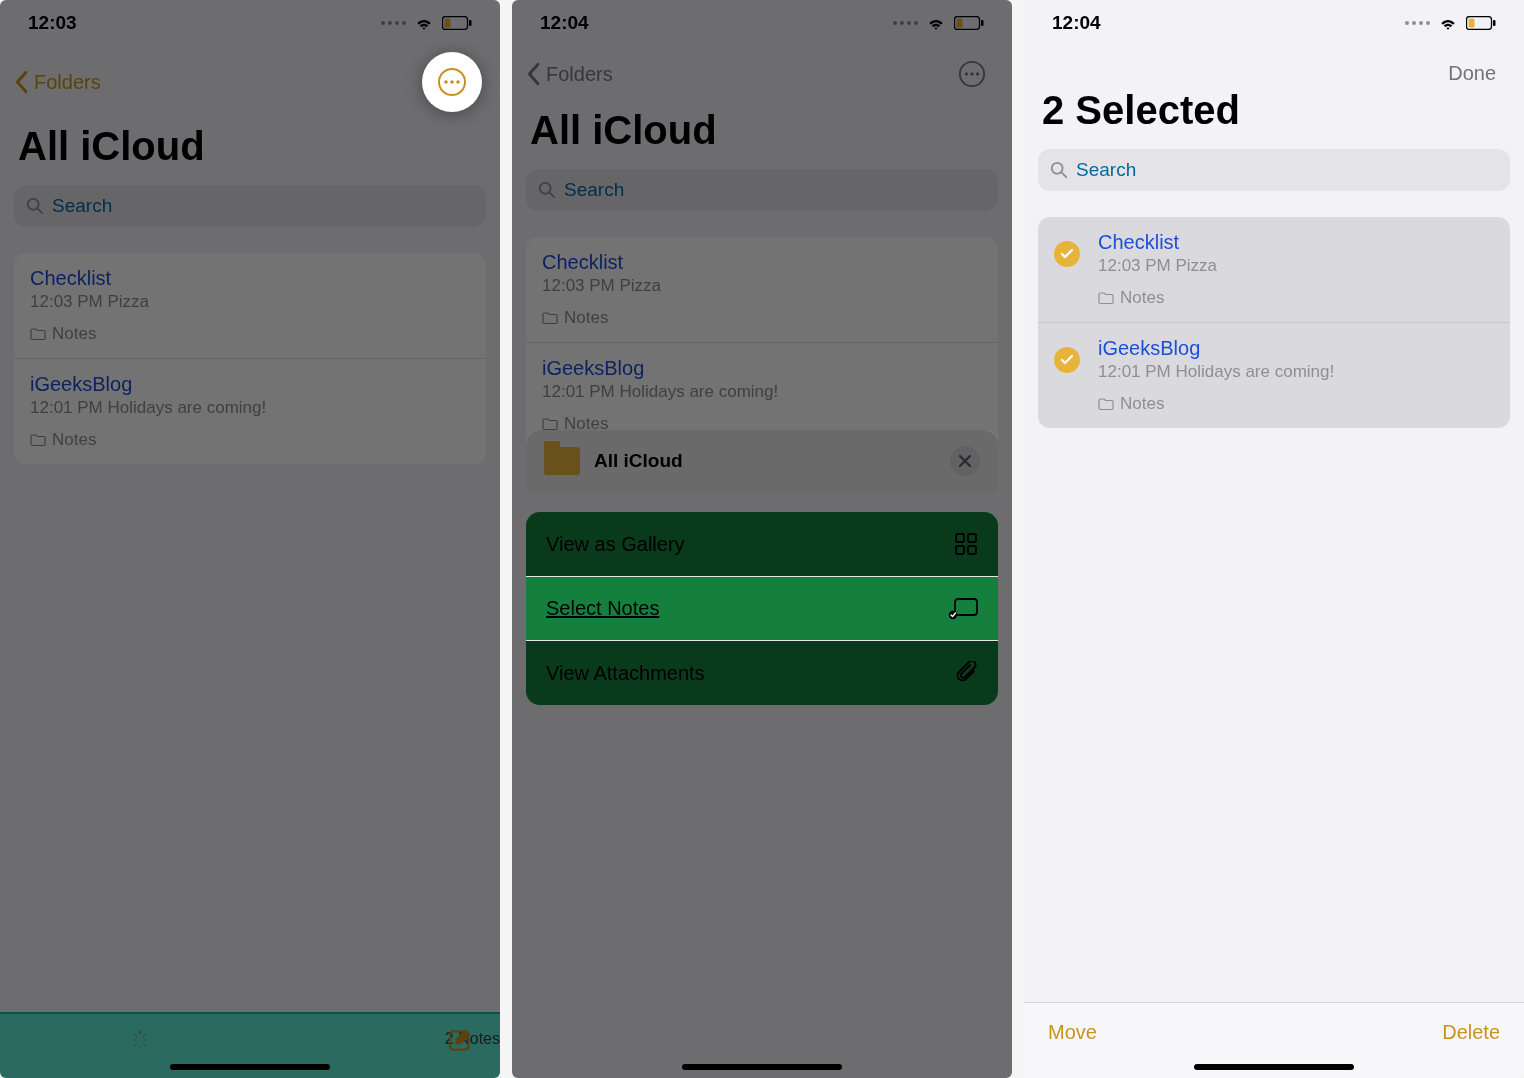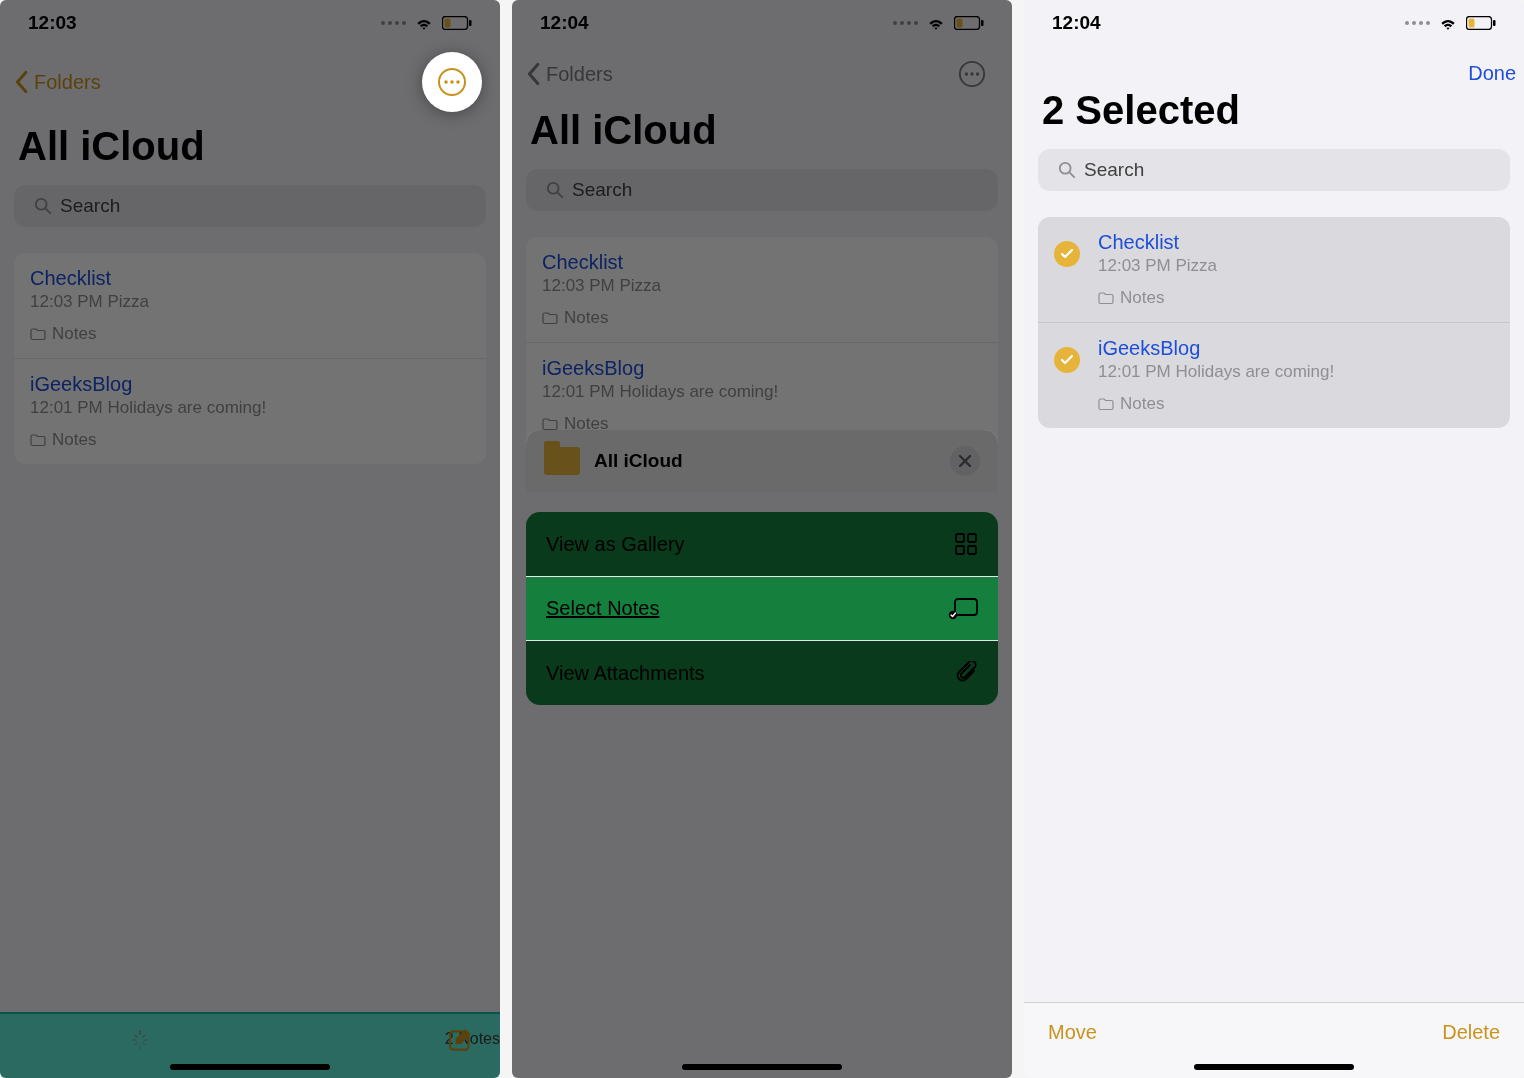--- a/index.html
+++ b/index.html
@@ -62,22 +62,22 @@
     width:60px; height:60px;
   }
   .big-title {
     font-size: 40px; font-weight: 700; padding: 8px 18px 10px 18px;
   }
   .search-bar {
     margin: 6px 14px 10px 14px;
     background: #e3e3e8;
     border-radius: 12px;
     display:flex; align-items:center;
-    padding: 10px 20px;
-    color:#404040; font-size:19px;
+    padding: 10px 12px;
+    color:#0369a1; font-size:19px;
   }
   .search-bar svg { margin-right: 8px; flex-shrink:0; }
   .notes-card {
     margin: 16px 14px;
     background: #fff;
     border-radius: 12px;
     overflow: hidden;
   }
   .note-row {
     padding: 14px 16px;
@@ -154,22 +154,22 @@
     position:relative;
   }
   .sheet-item:last-child{border-bottom:none;}
   .sheet-item.dimpart::after {
     content:""; position:absolute; inset:0;
     background:rgba(0,0,0,0.55);
   }
 
   
   .done-btn {
-    color:#1d4ed8; font-size:20px; font-weight:400;
-    position:absolute; right:8px; top:62px;
+    color:#737373; font-size:20px; font-weight:400;
+    position:absolute; right:28px; top:62px;
   }
   .sel-card {
     margin: 16px 14px;
     background:#d9d9de;
     border-radius:12px; overflow:hidden;
   }
   .sel-row {
     padding:14px 16px 14px 60px;
     border-bottom:1px solid #c7c7cc;
     position:relative;

